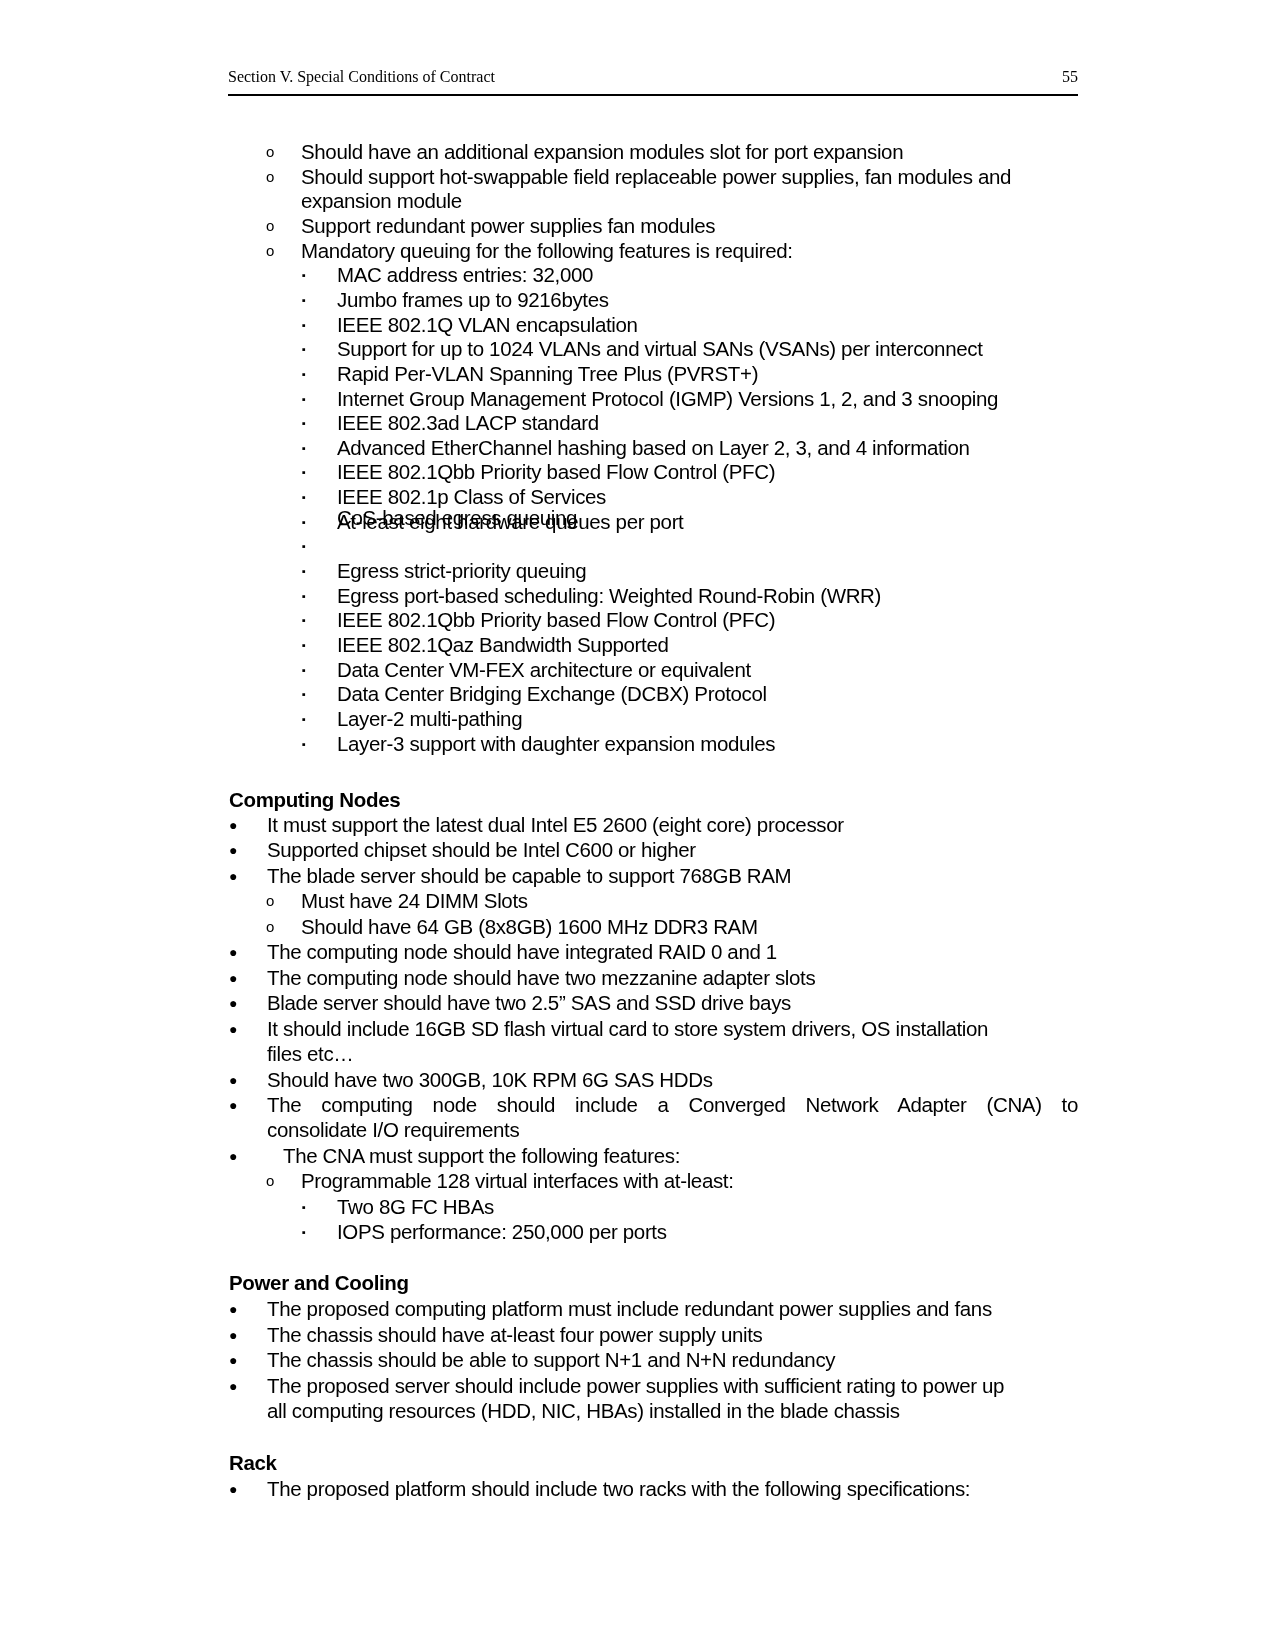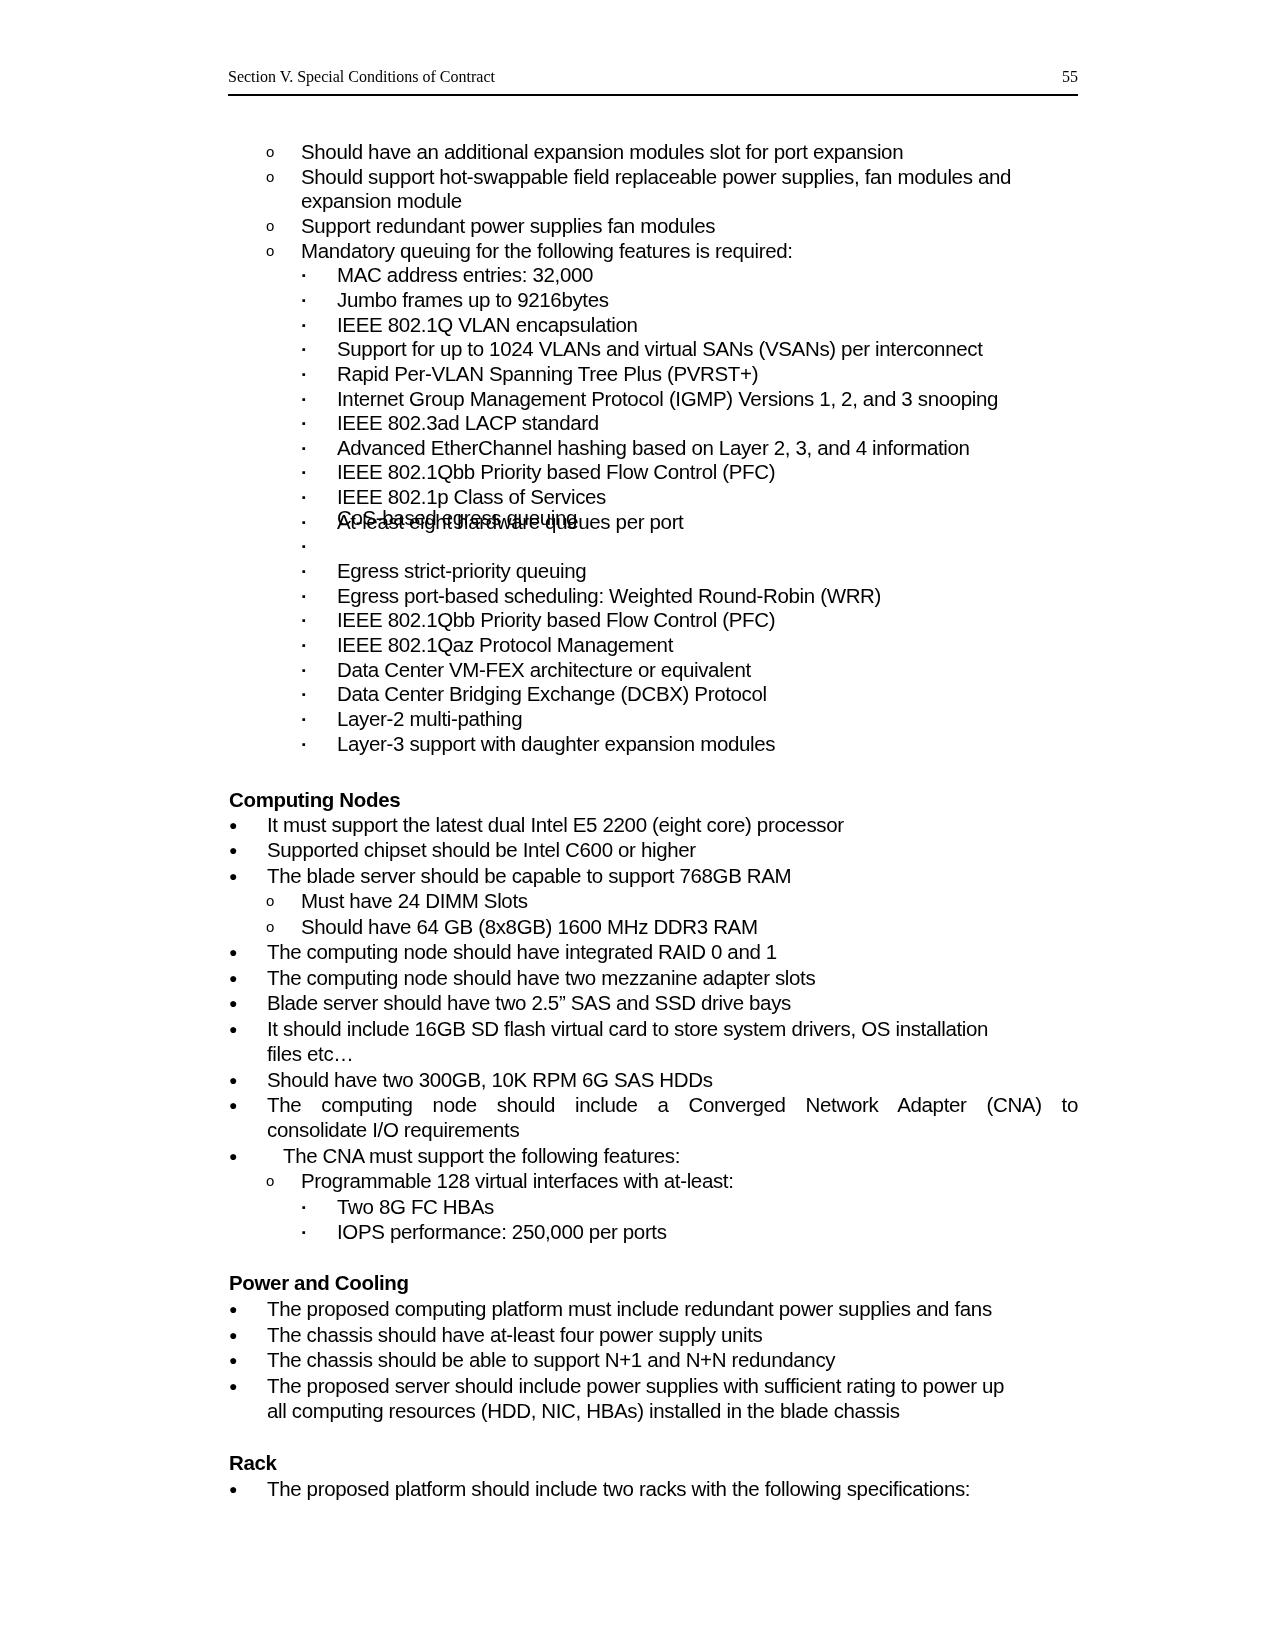--- a/index.html
+++ b/index.html
@@ -63,31 +63,31 @@
     <div class="line" style="left: 337px; top: 509.75px;">At-least eight hardware queues per port</div>
     <span class="bul b-square" style="left: 302px; top: 534.4px;">▪</span>
     <div class="line" style="left: 337px; top: 506px;">CoS-based egress queuing</div>
     <span class="bul b-square" style="left: 302px; top: 559.05px;">▪</span>
     <div class="line" style="left: 337px; top: 559.05px;">Egress strict-priority queuing</div>
     <span class="bul b-square" style="left: 302px; top: 583.7px;">▪</span>
     <div class="line" style="left: 337px; top: 583.7px;">Egress port-based scheduling: Weighted Round-Robin (WRR)</div>
     <span class="bul b-square" style="left: 302px; top: 608.35px;">▪</span>
     <div class="line" style="left: 337px; top: 608.35px;">IEEE 802.1Qbb Priority based Flow Control (PFC)</div>
     <span class="bul b-square" style="left: 302px; top: 633px;">▪</span>
-    <div class="line" style="left: 337px; top: 633px;">IEEE 802.1Qaz Protocol Management</div>
+    <div class="line" style="left: 337px; top: 633px;">IEEE 802.1Qaz Bandwidth Supported</div>
     <span class="bul b-square" style="left: 302px; top: 657.65px;">▪</span>
     <div class="line" style="left: 337px; top: 657.65px;">Data Center VM-FEX architecture or equivalent</div>
     <span class="bul b-square" style="left: 302px; top: 682.3px;">▪</span>
     <div class="line" style="left: 337px; top: 682.3px;">Data Center Bridging Exchange (DCBX) Protocol</div>
     <span class="bul b-square" style="left: 302px; top: 706.95px;">▪</span>
     <div class="line" style="left: 337px; top: 706.95px;">Layer-2 multi-pathing</div>
     <span class="bul b-square" style="left: 302px; top: 731.6px;">▪</span>
     <div class="line" style="left: 337px; top: 731.6px;">Layer-3 support with daughter expansion modules</div>
     <span class="bul b-disc" style="left: 229px; top: 813px;">●</span>
-    <div class="line" style="left: 267px; top: 813px;">It must support the latest dual Intel E5 2200 (eight core) processor</div>
+    <div class="line" style="left: 267px; top: 813px;">It must support the latest dual Intel E5 2600 (eight core) processor</div>
     <span class="bul b-disc" style="left: 229px; top: 838.45px;">●</span>
     <div class="line" style="left: 267px; top: 838.45px;">Supported chipset should be Intel C600 or higher</div>
     <span class="bul b-disc" style="left: 229px; top: 863.9px;">●</span>
     <div class="line" style="left: 267px; top: 863.9px;">The blade server should be capable to support 768GB RAM</div>
     <span class="bul b-circle" style="left: 266px; top: 889.35px;">o</span>
     <div class="line" style="left: 301px; top: 889.35px;">Must have 24 DIMM Slots</div>
     <span class="bul b-circle" style="left: 266px; top: 914.8px;">o</span>
     <div class="line" style="left: 301px; top: 914.8px;">Should have 64 GB (8x8GB) 1600 MHz DDR3 RAM</div>
     <span class="bul b-disc" style="left: 229px; top: 940.25px;">●</span>
     <div class="line" style="left: 267px; top: 940.25px;">The computing node should have integrated RAID 0 and 1</div>

